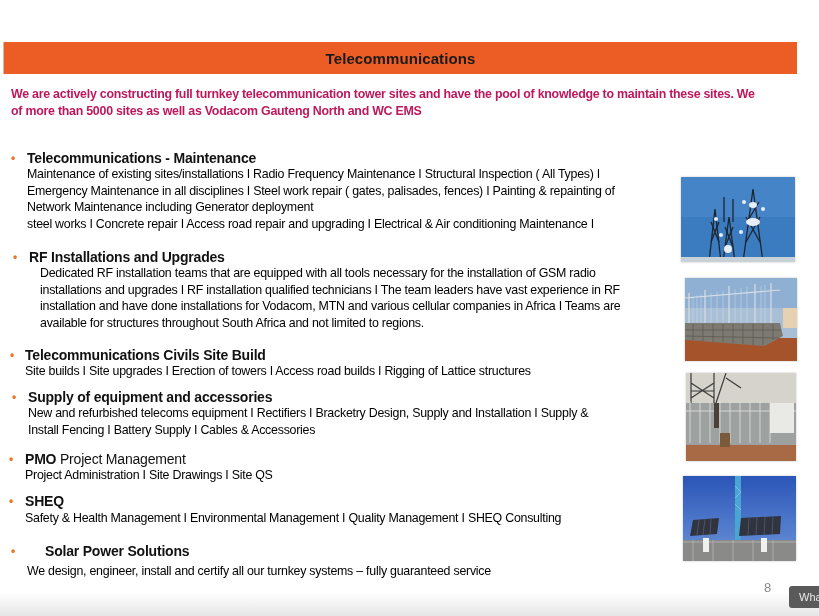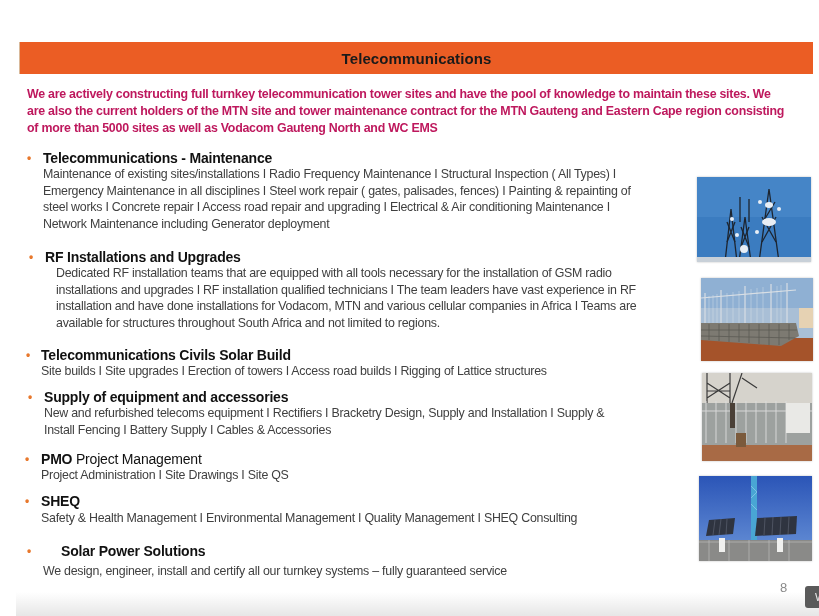--- a/index.html
+++ b/index.html
@@ -2,21 +2,21 @@
 <html><head>
   <meta charset="utf-8">
   <style>
     html, body { margin: 0; padding: 0; }
     body {
       width: 819px; height: 616px; position: relative; overflow: hidden;
       background: #ffffff;
       font-family: "Liberation Sans", sans-serif;
       color: #1a1a1a;
     }
-    .slide { position: absolute; left: 16px; top: 0; width: 700px; height: 616px; }
+    .slide { position: absolute; left: 0; top: 0; width: 700px; height: 616px; }
     .title-bar {
       position: absolute; left: 3px; top: 42px; width: 793px; height: 32px;
       background: #eb5d24;
       border-left: 1px solid #d9b99a;
       display: flex; align-items: center; justify-content: center;
     }
     .title-bar span {
       font-weight: bold; font-size: 15px; color: #1a1a1a; letter-spacing: 0.1px;
     }
     .intro {
@@ -27,21 +27,21 @@
     .section { position: absolute; left: 0; width: 670px; }
     .bullet {
       position: absolute; color: #e8782c; font-size: 12px; font-weight: bold; line-height: 16px;
     }
     .sec-head {
       position: absolute; font-size: 14px; font-weight: bold; line-height: 16px; color: #111;
       letter-spacing: -0.2px; white-space: nowrap;
     }
     .sec-head .light { font-weight: normal; }
     .sec-body {
-      position: absolute; font-size: 12.4px; line-height: 16.5px; color: #404040;
+      position: absolute; font-size: 12.4px; line-height: 16.5px; color: #000000;
       letter-spacing: -0.25px;
     }
     .photo {
       position: absolute; overflow: hidden; box-shadow: 0 0 2px rgba(0,0,0,0.25);
     }
     .photo svg { display: block; width: 100%; height: 100%; }
     .page-num {
       position: absolute; left: 764px; top: 580px; font-size: 13px; color: #8a8a8a;
     }
     .bottom-fade {
@@ -59,49 +59,48 @@
 <body>
 
 <div class="slide">
 
   <div class="title-bar">
     <span>Telecommunications</span>
   </div>
 
   <div class="intro">
     <div>We are actively constructing full turnkey telecommunication tower sites and  have the pool of knowledge to maintain these sites. We</div>
-    <div>are also the current holders of the MTN site and tower maintenance contract for the MTN Gauteng and Eastern Cape region consisting</div>
     <div>of more than 5000 sites as well as Vodacom Gauteng North and WC EMS</div>
   </div>
 
   <div class="section" style="top:150px;">
     <span class="bullet" style="left:11px; top:0;">•</span>
     <span class="sec-head" style="left:27px; top:0;">Telecommunications - Maintenance</span>
     <div class="sec-body" style="left:27px; top:16px;">
       <div>Maintenance of existing sites/installations I Radio Frequency Maintenance I Structural Inspection ( All Types) I</div>
       <div>Emergency Maintenance in all disciplines I Steel work repair ( gates, palisades, fences) I Painting &amp; repainting of</div>
+      <div>Network Maintenance including Generator deployment</div>
       <div>steel works I Concrete repair I Access road repair and upgrading I Electrical &amp; Air conditioning Maintenance I</div>
-      <div>Network Maintenance including Generator deployment</div>
     </div>
   </div>
 
   <div class="section" style="top:249px;">
     <span class="bullet" style="left:13px; top:0;">•</span>
     <span class="sec-head" style="left:29px; top:0;">RF Installations and Upgrades</span>
     <div class="sec-body" style="left:29px; top:16px;margin-left:11px;">
       <div>Dedicated RF installation teams that are equipped with all tools necessary for the installation of GSM radio</div>
       <div>installations and upgrades I RF installation qualified technicians I The team leaders have vast experience in RF</div>
       <div>installation and have done installations for Vodacom, MTN and various cellular companies in Africa I Teams are</div>
       <div>available for structures throughout South Africa and not limited to regions.</div>
     </div>
   </div>
 
   <div class="section" style="top:347px;">
     <span class="bullet" style="left:10px; top:0;">•</span>
-    <span class="sec-head" style="left:25px; top:0;">Telecommunications Civils Solar Build</span>
+    <span class="sec-head" style="left:25px; top:0;">Telecommunications Civils Site Build</span>
     <div class="sec-body" style="left:25px; top:16px;">
       <div>Site builds I Site upgrades I Erection of towers I Access road builds I Rigging of Lattice structures</div>
     </div>
   </div>
 
   <div class="section" style="top:389px;">
     <span class="bullet" style="left:12px; top:0;">•</span>
     <span class="sec-head" style="left:28px; top:0;">Supply of equipment and accessories</span>
     <div class="sec-body" style="left:28px; top:16px;">
       <div>New and refurbished telecoms equipment I Rectifiers I Bracketry Design, Supply and Installation I Supply &amp;</div>

